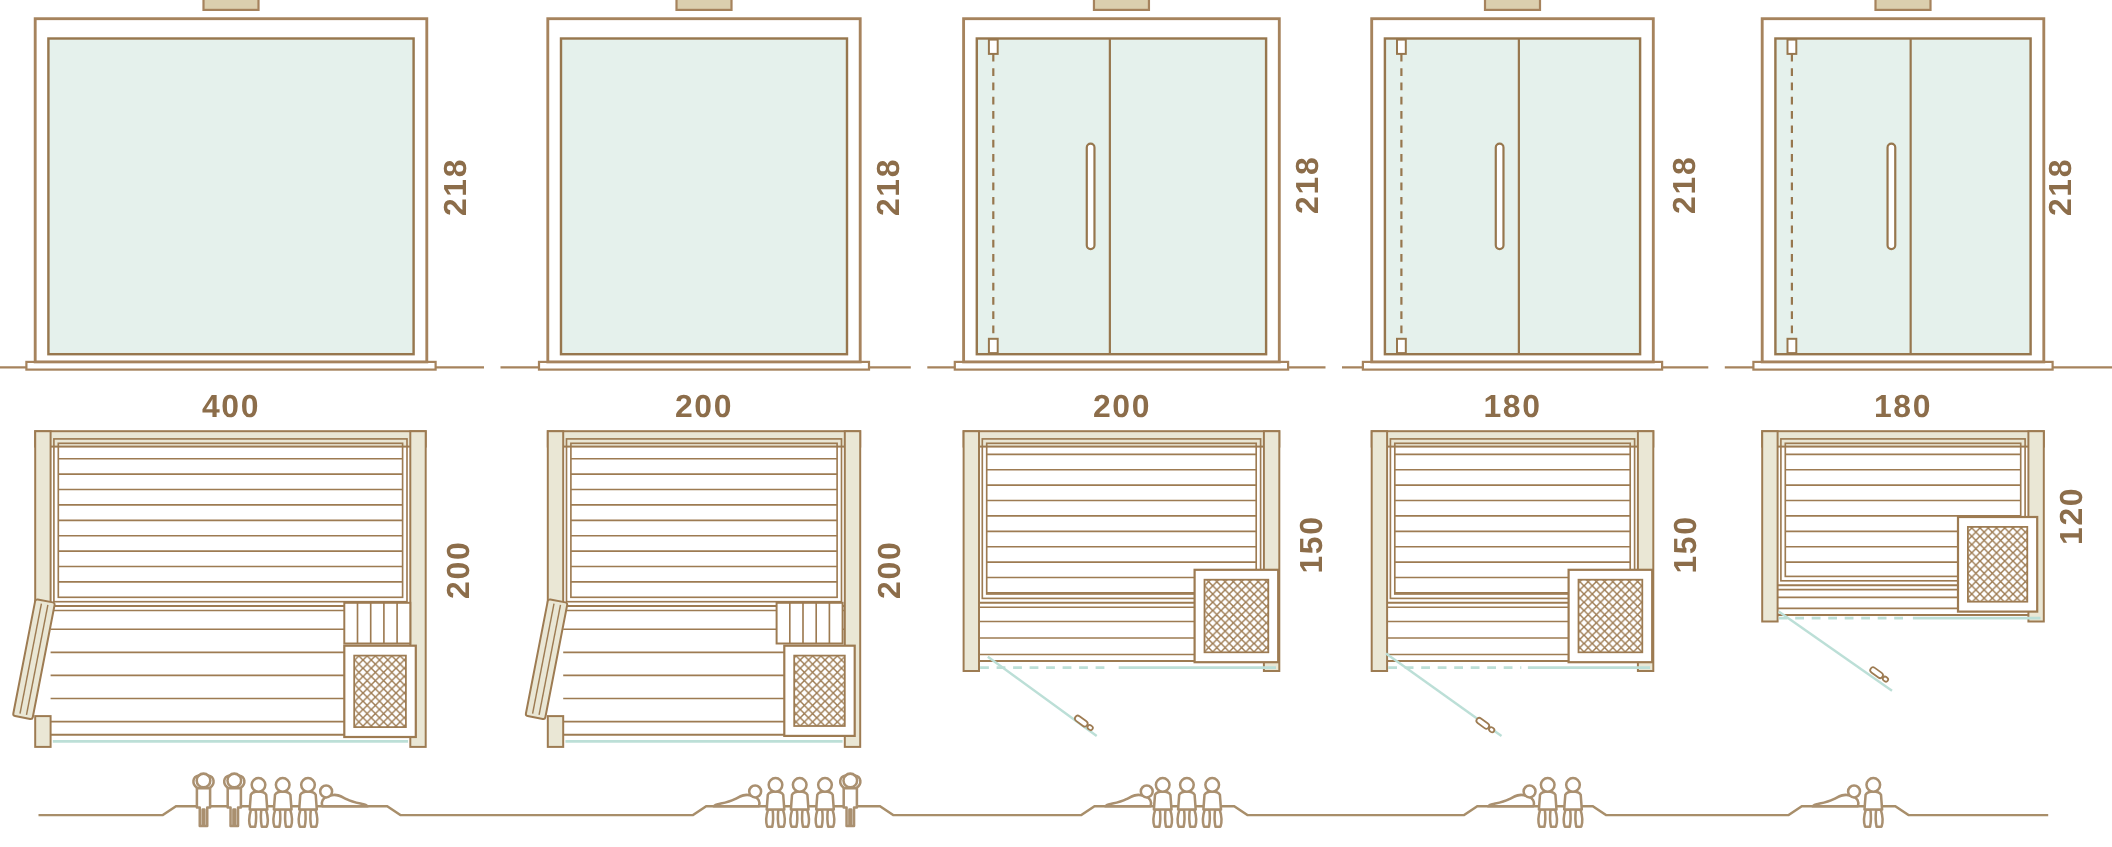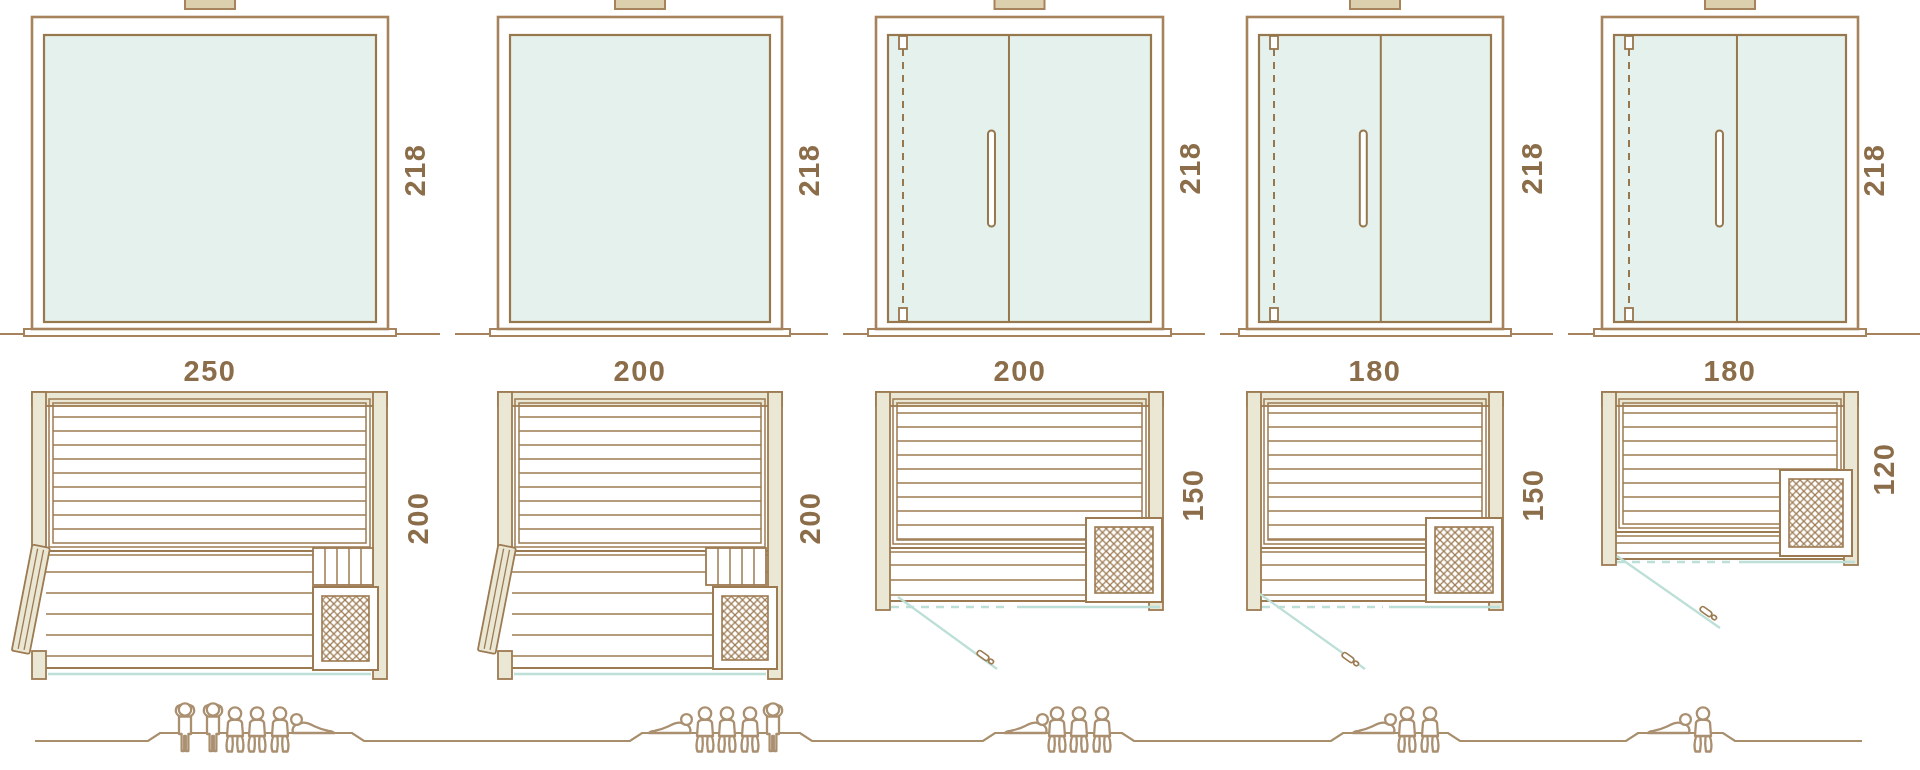--- a/index.html
+++ b/index.html
@@ -368,21 +368,21 @@
           </g>
           <g transform="translate(1688,706)">
             <path d="M8.2,30 C6,37 6.2,42 7.5,45.5 L12,45.5 C13.2,40 13,35 12.4,30 Z M21.8,30 C24,37 23.8,42 22.5,45.5 L18,45.5 C16.8,40 17,35 17.6,30 Z" fill="#fff" stroke="#aa9070" stroke-width="2.3" stroke-linecap="round" stroke-linejoin="round"></path>
             <path d="M8,16.5 C10,12.5 20,12.5 22,16.5 L23,30 L7,30 Z" fill="#fff" stroke="#aa9070" stroke-width="2.3" stroke-linecap="round" stroke-linejoin="round"></path>
             <circle cx="15" cy="7.5" r="6.2" fill="#fff" stroke="#aa9070" stroke-width="2.3" stroke-linecap="round" stroke-linejoin="round"></circle>
           </g>
         </g>
       </g>
     </svg>
 
-  <div class="dim" style="left:210px;top:371px">250</div>
+  <div class="dim" style="left:210px;top:371px">400</div>
   <div class="dim" style="left:640px;top:371px">200</div>
   <div class="dim" style="left:1020px;top:371px">200</div>
   <div class="dim" style="left:1375px;top:371px">180</div>
   <div class="dim" style="left:1730px;top:371px">180</div>
 
   <div class="dim v" style="left:415px;top:170px">218</div>
   <div class="dim v" style="left:809px;top:170px">218</div>
   <div class="dim v" style="left:1190px;top:168px">218</div>
   <div class="dim v" style="left:1532px;top:168px">218</div>
   <div class="dim v" style="left:1874px;top:170px">218</div>

